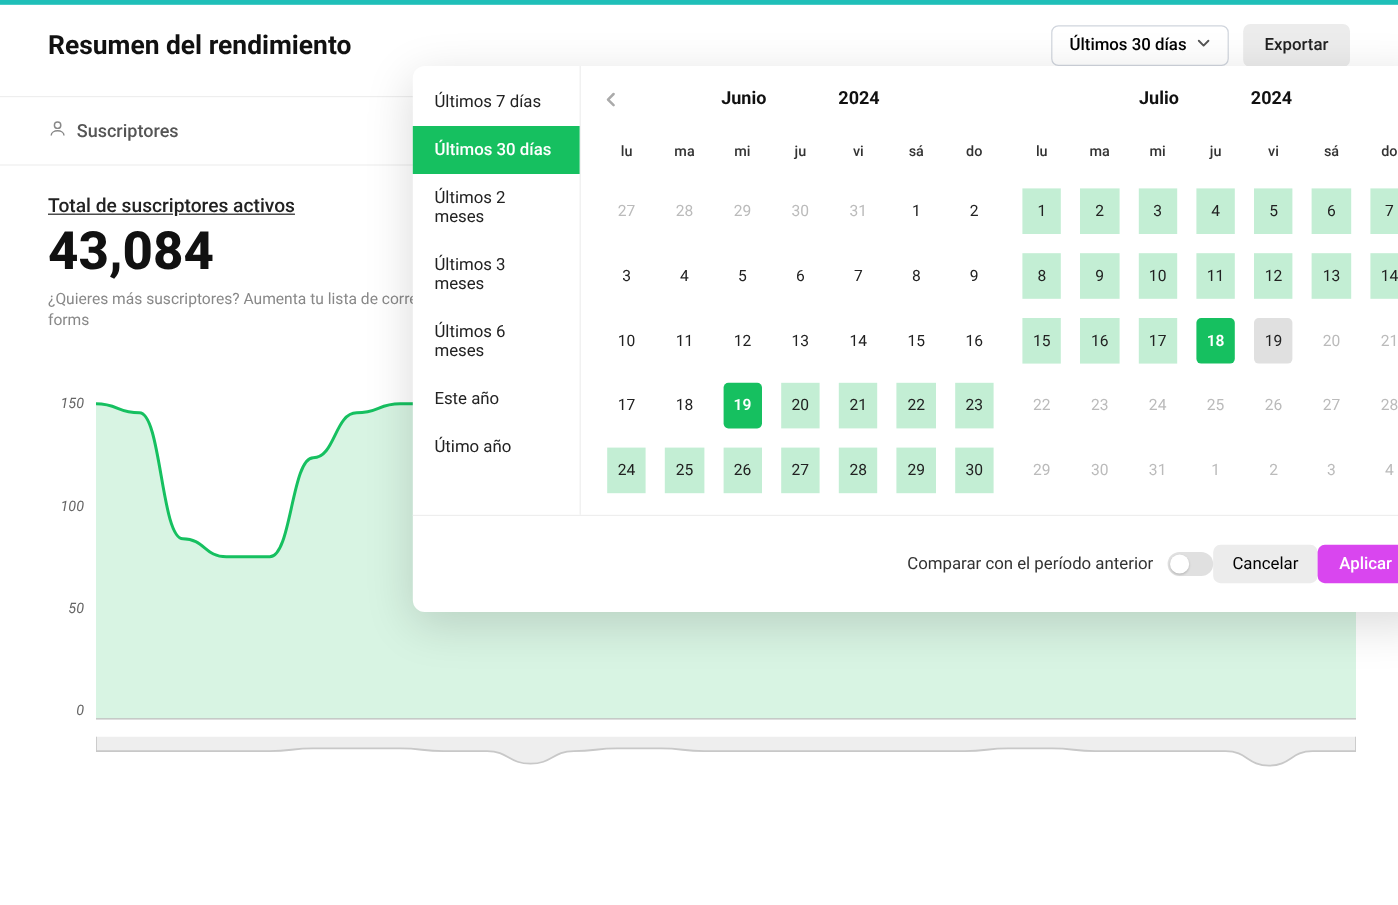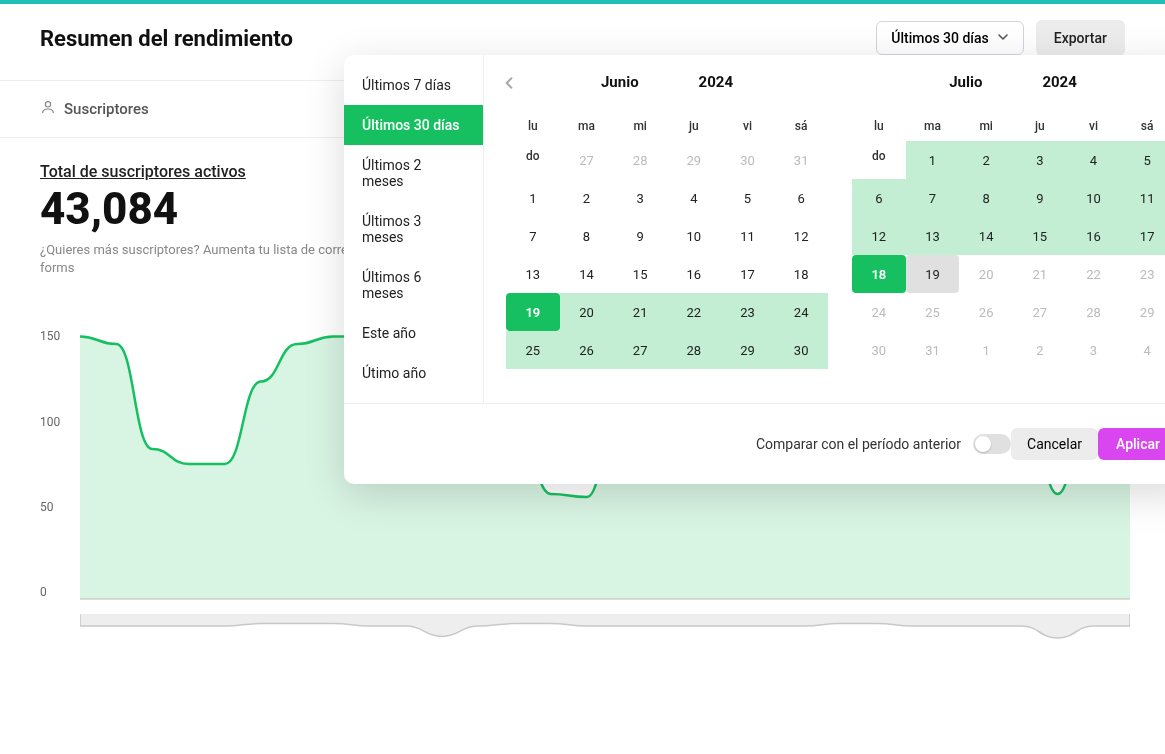--- a/index.html
+++ b/index.html
@@ -17,36 +17,36 @@
   .stat-left { max-width: 420px; }
   .stat-label { font-size: 16px; color: #222; font-weight: 500; margin-bottom: 6px; text-decoration: underline; }
   .stat-value-big { font-size: 44px; font-weight: 800; color: #111; line-height: 1; margin-bottom: 10px; }
   .stat-hint { font-size: 13px; color: #888; line-height: 1.4; }
   .stat-right { display: flex; flex-direction: column; gap: 20px; align-items: flex-end; }
   .stat-row { display: flex; align-items: flex-end; gap: 18px; }
   .stat-row-label { font-size: 15px; color: #444; }
   .stat-row-value { font-size: 26px; font-weight: 800; color: #111; }
   .chart-area { position: relative; padding: 0 40px; margin-top: 40px; }
   .y-axis { position: absolute; left: 40px; top: 0; height: 270px; display: flex; flex-direction: column; justify-content: space-between; font-size: 12px; color: #666; }
-  .y-tick { width: 30px; }
+  .y-tick { text-align: right; width: 30px; font-style: italic; }
   .chart-svg { margin-left: 40px; }
 
   
   .popover { position: absolute; top: 55px; left: 344px; width: 852px; background: #fff; border-radius: 10px; box-shadow: 0 10px 40px rgba(0,0,0,0.15); z-index: 100; }
   .popover-body { display: flex; }
   .preset-col { width: 140px; border-right: 1px solid #eee; padding: 10px 0; }
   .preset-item { padding: 12px 18px; font-size: 14px; color: #222; cursor: pointer; }
   .preset-item.active { background: #16c060; color: #fff; font-weight: 500; }
   .calendars { flex: 1; display: flex; padding: 18px 10px; position: relative; }
   .nav-arrow { position: absolute; top: 16px; color: #999; cursor: pointer; font-size: 16px; padding: 4px; }
   .nav-prev { left: 14px; }
   .nav-next { right: 14px; }
   .cal { flex: 1; padding: 0 12px; }
   .cal-header { display: flex; justify-content: center; gap: 60px; margin-bottom: 20px; font-size: 15px; font-weight: 700; }
-  .cal-grid { display: grid; grid-template-columns: repeat(6, 1fr); gap: 0;  }
+  .cal-grid { display: grid; grid-template-columns: repeat(7, 1fr); gap: 16px;  }
   .dow { font-size: 12px; color: #333; text-align: center; padding: 8px 0; font-weight: 500; }
   .day { text-align: center; padding: 0; font-size: 13px; color: #222; cursor: pointer; height: 38px; display:flex; align-items:center; justify-content:center; position: relative; }
   .day.muted { color: #bbb; }
   .day.inrange { background: #c3eed4; }
   .day.endpoint { background: #16c060; color: #fff; font-weight: 600; border-radius: 4px; }
   .day.hover-end { background: #e0e0e0; border-radius: 4px; }
   .popover-footer { border-top: 1px solid #eee; padding: 24px 18px; display: flex; align-items: center; justify-content: flex-end; }
   .compare { display: flex; align-items: center; gap: 12px; font-size: 14px; color: #333; }
   .toggle { width: 38px; height: 20px; background: #e0e0e0; border-radius: 999px; position: relative; cursor: pointer; }
   .toggle::after { content: ""; position: absolute; width: 16px; height: 16px; background: #fff; border-radius: 50%; top: 2px; left: 2px; box-shadow: 0 1px 2px rgba(0,0,0,0.2); }

